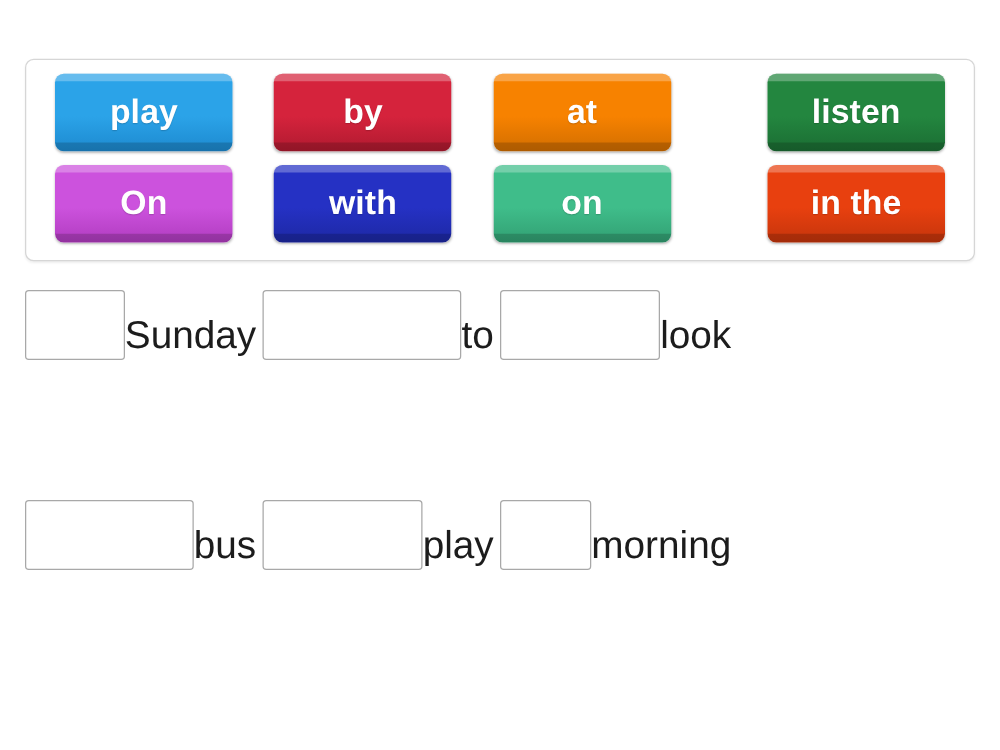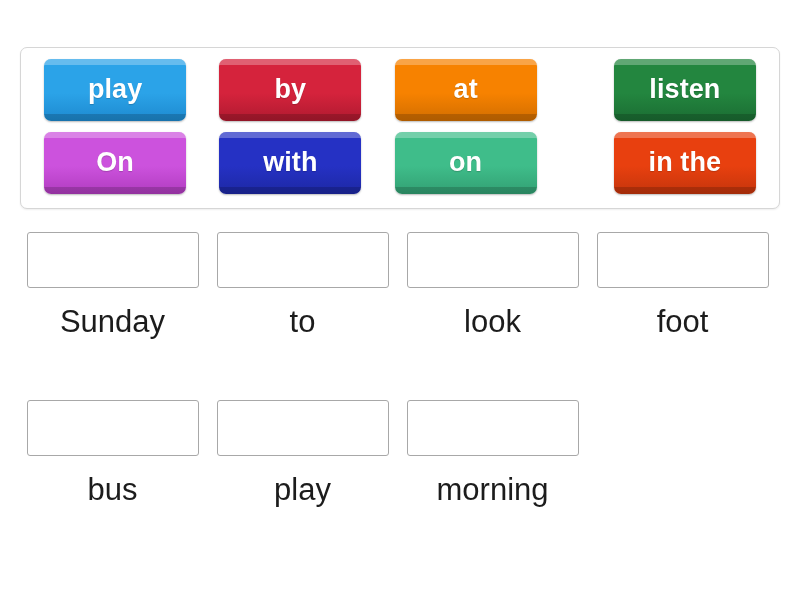--- a/index.html
+++ b/index.html
@@ -114,21 +114,21 @@
   .answer-block.row-2 { top: 400px; }
 
   .answer-row {
     display: flex;
   }
 
   .answer-cell {
     width: 185px;
     margin-right: 5px;
     display: flex;
-    flex-direction: column;
+    flex-direction: row;
     align-items: center;
   }
   .answer-cell:last-child { margin-right: 0; }
 
   .drop-zone {
     width: 172px;
     height: 56px;
     box-sizing: border-box;
     background: #ffffff;
     border: 1px solid #a8a8a8;
@@ -208,24 +208,20 @@
         <div class="answer-text">Sunday</div>
       </div>
       <div class="answer-cell">
         <div class="drop-zone"></div>
         <div class="answer-text">to</div>
       </div>
       <div class="answer-cell">
         <div class="drop-zone"></div>
         <div class="answer-text">look</div>
       </div>
-      <div class="answer-cell">
-        <div class="drop-zone"></div>
-        <div class="answer-text">foot</div>
-      </div>
     </div>
   </div>
 
   <div class="answer-block row-2">
     <div class="answer-row">
       <div class="answer-cell">
         <div class="drop-zone"></div>
         <div class="answer-text">bus</div>
       </div>
       <div class="answer-cell">

